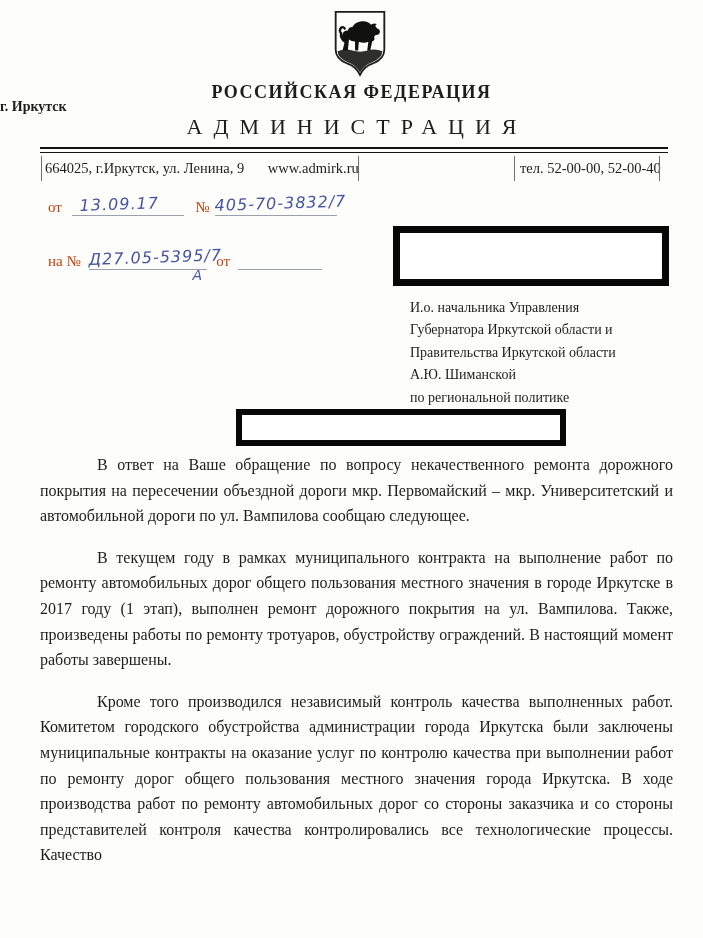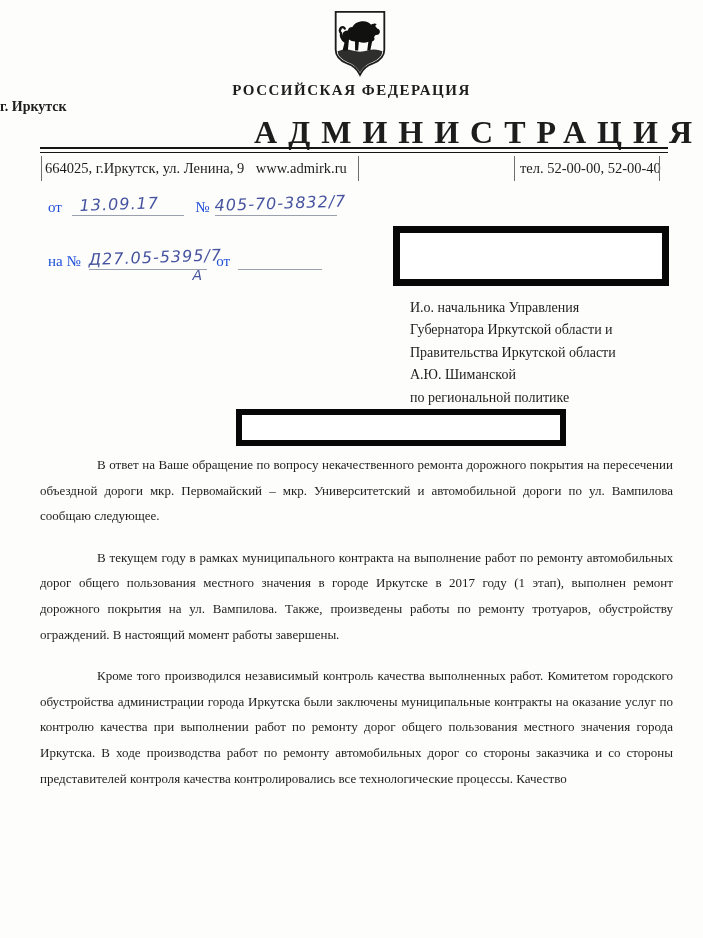--- a/index.html
+++ b/index.html
@@ -4,53 +4,53 @@
 <style>
   html,body{margin:0;padding:0;background:#e8e8e8;}
   .page{
     position:relative;width:703px;height:938px;background:#fdfdfc;
     font-family:"Liberation Serif","DejaVu Serif",serif;color:#1d1d1d;
     overflow:hidden;margin:0 auto;
   }
   
   .emblem{position:absolute;left:322px;top:8px;width:76px;height:76px;}
   .country{position:absolute;left:0;top:82px;width:100%;text-align:center;
-    font-weight:bold;font-size:15px;letter-spacing:1.5px;}
+    font-weight:bold;font-size:18px;letter-spacing:1.5px;}
   .city{position:absolute;left:0;top:99px;width:100%;text-align:left;
     font-weight:bold;font-size:14px;}
-  .org-title{position:absolute;left:0;top:114px;width:100%;text-align:right;
-    font-weight:bold;font-size:32px;letter-spacing:11px;text-indent:11px;}
+  .org-title{position:absolute;left:0;top:114px;width:100%;text-align:center;
+    font-weight:normal;font-size:22px;letter-spacing:11px;text-indent:11px;}
   .double-rule{position:absolute;left:40px;top:147px;width:628px;height:3px;
     border-top:2.5px solid #151515;border-bottom:1.5px solid #151515;}
   .addr-row{position:absolute;left:0;top:156px;width:100%;height:26px;font-size:14.5px;}
   .addr-left{position:absolute;left:45px;top:4px;}
-  .addr-web{margin-left:8px;}
+  .addr-web{margin-left:20px;}
   .vbar{position:absolute;top:0;width:1px;height:25px;background:#6f6f6f;}
   .vb1{left:41px;} .vb2{left:358px;} .vb3{left:514px;} .vb4{left:659px;}
   .addr-phone{position:absolute;left:520px;top:4px;text-align:right;}
   
   .ref{position:absolute;font-size:15px;}
-  .ref-label{color:#1d4ed8;}
+  .ref-label{color:#c2410c;}
   .uline{display:inline-block;border-bottom:1px solid #9aa0ad;height:16px;
     vertical-align:bottom;position:relative;}
   .hand{font-family:"DejaVu Sans",sans-serif;font-style:italic;
     letter-spacing:1px;font-size:16px;white-space:nowrap;
     position:absolute;transform:rotate(-2deg);transform-origin:left bottom;}
   .hand-suffix{position:absolute;font-family:"DejaVu Sans",sans-serif;
     font-style:italic;font-size:14px;}
   
   .redact{position:absolute;background:#ffffff;border:7px solid #070707;}
   .redact.b1{left:393px;top:226px;width:262px;height:46px;}
   .redact.b2{left:236px;top:409px;width:318px;height:25px;border-width:6px;}
   
   .recipient{position:absolute;left:410px;top:297px;width:268px;
     font-size:14px;line-height:22.4px;}
   
   .body-text{position:absolute;left:40px;top:452px;width:633px;
-    font-size:13px;line-height:25.6px;text-align:justify;}
+    font-size:16px;line-height:25.6px;text-align:justify;}
   .body-text p{margin:0;text-indent:57px;}
   .body-text p + p{margin-top:16px;}
 </style>
 </head>
 <body>
 
 <div class="page">
 
   <div class="emblem">
     <svg viewBox="0 0 100 100" width="76" height="76" aria-hidden="true">

